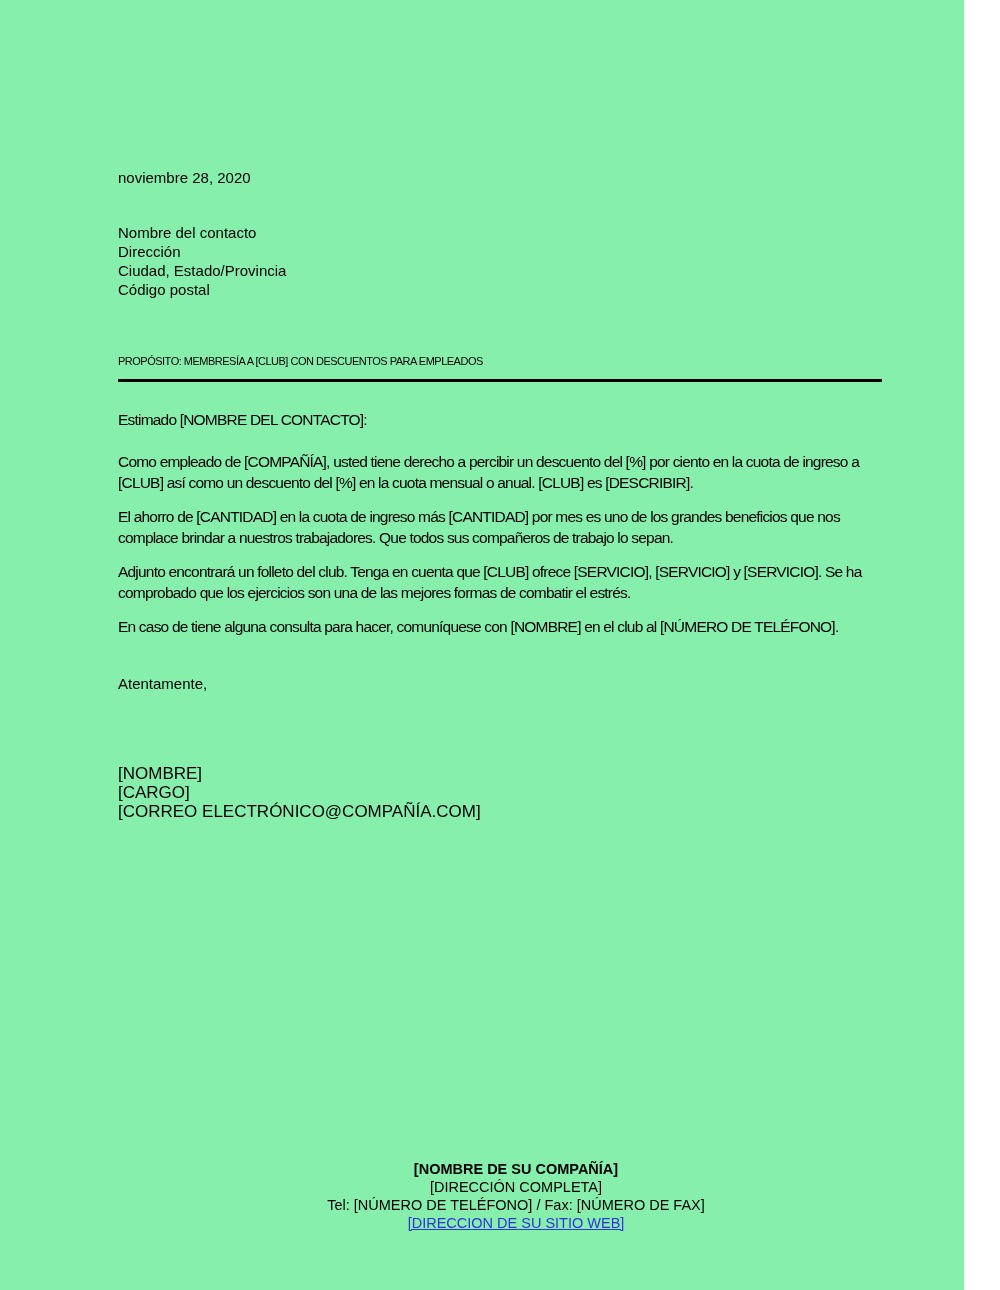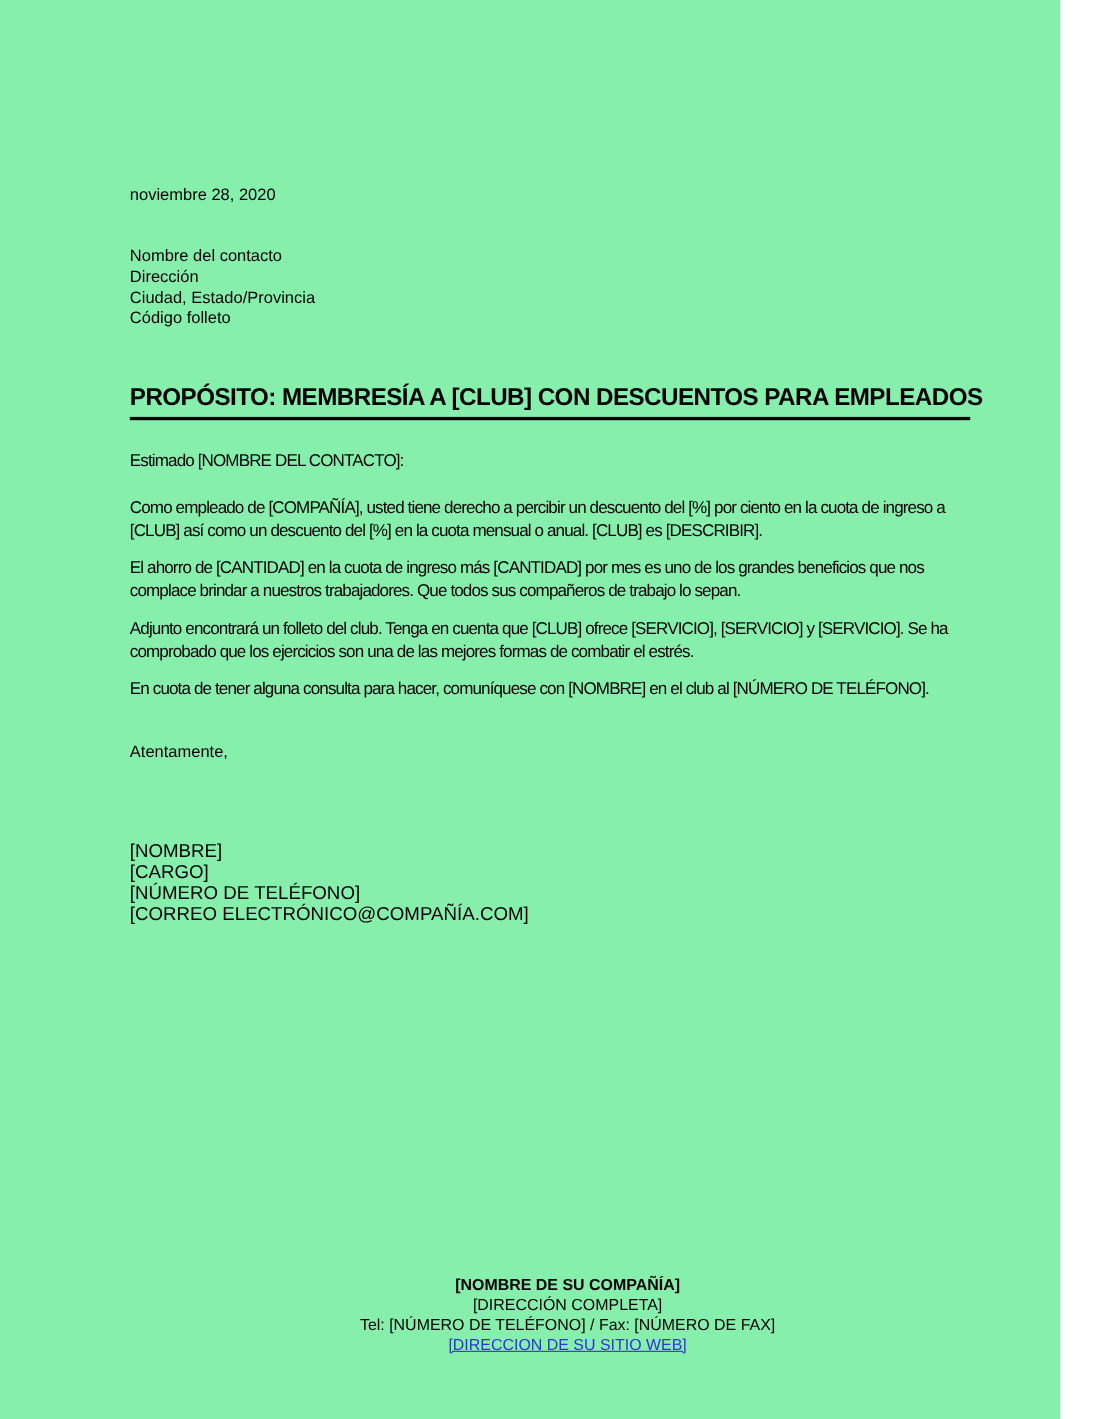--- a/index.html
+++ b/index.html
@@ -23,22 +23,22 @@
   .date {
     margin-top: 168px;
     font-size: 15px; line-height: 19px;
   }
   .recipient {
     margin-top: 36px;
     font-size: 15px; line-height: 19px;
   }
   .subject {
     margin-top: 52px;
-    font-size: 22px; line-height: 20px;
-    font-weight: bold;
+    font-size: 11px; line-height: 20px;
+    font-weight: normal;
     letter-spacing: -0.5px;
     white-space: nowrap;
   }
   .rule {
     margin-top: 8px;
     border-top: 3px solid #000000;
     width: 100%;
     height: 0;
   }
   .condensed {
@@ -76,39 +76,38 @@
 
 <div class="page">
   <div class="content">
 
     <p class="date">noviembre 28, 2020</p>
 
     <div class="recipient">
       <p>Nombre del contacto</p>
       <p>Dirección</p>
       <p>Ciudad, Estado/Provincia</p>
-      <p>Código folleto</p>
+      <p>Código postal</p>
     </div>
 
     <h1 class="subject">PROPÓSITO: MEMBRESÍA A [CLUB] CON DESCUENTOS PARA EMPLEADOS</h1>
     <div class="rule"></div>
 
     <p class="greeting condensed">Estimado [NOMBRE DEL CONTACTO]:</p>
 
     <p class="para condensed first">Como empleado de [COMPAÑÍA], usted tiene derecho a percibir un descuento del [%] por ciento en la cuota de ingreso a [CLUB] así como un descuento del [%] en la cuota mensual o anual. [CLUB] es [DESCRIBIR].</p>
     <p class="para condensed">El ahorro de [CANTIDAD] en la cuota de ingreso más [CANTIDAD] por mes es uno de los grandes beneficios que nos complace brindar a nuestros trabajadores. Que todos sus compañeros de trabajo lo sepan.</p>
     <p class="para condensed">Adjunto encontrará un folleto del club. Tenga en cuenta que [CLUB] ofrece [SERVICIO], [SERVICIO] y [SERVICIO]. Se ha comprobado que los ejercicios son una de las mejores formas de combatir el estrés.</p>
-    <p class="para condensed">En cuota de tener alguna consulta para hacer, comuníquese con [NOMBRE] en el club al [NÚMERO DE TELÉFONO].</p>
+    <p class="para condensed">En caso de tiene alguna consulta para hacer, comuníquese con [NOMBRE] en el club al [NÚMERO DE TELÉFONO].</p>
 
     <p class="closing">Atentamente,</p>
 
     <div class="signature">
       <p>[NOMBRE]</p>
       <p>[CARGO]</p>
-      <p>[NÚMERO DE TELÉFONO]</p>
       <p>[CORREO ELECTRÓNICO@COMPAÑÍA.COM]</p>
     </div>
 
   </div>
 
   <div class="footer">
     <p class="company">[NOMBRE DE SU COMPAÑÍA]</p>
     <p>[DIRECCIÓN COMPLETA]</p>
     <p>Tel: [NÚMERO DE TELÉFONO] / Fax: [NÚMERO DE FAX]</p>
     <p><a href="#" class="weblink">[DIRECCION DE SU SITIO WEB]</a></p>

